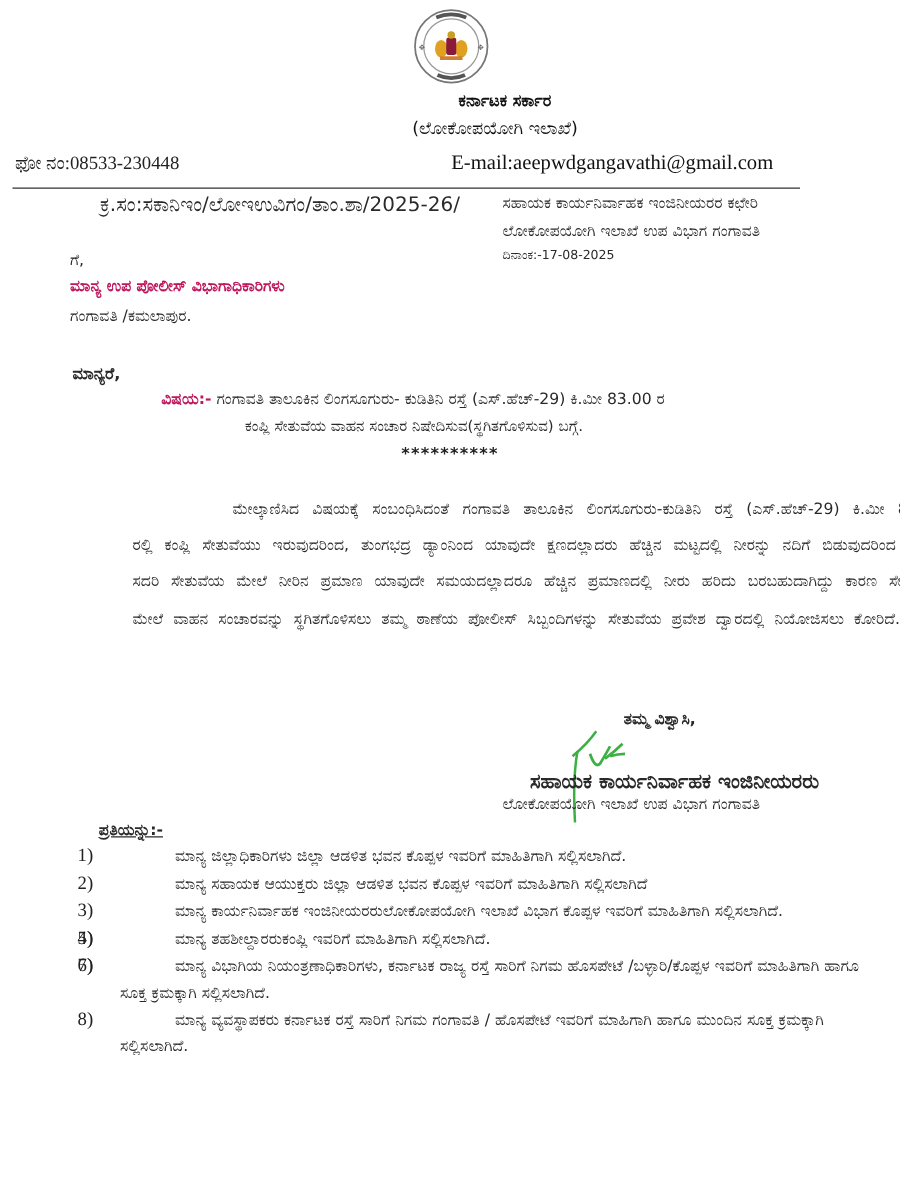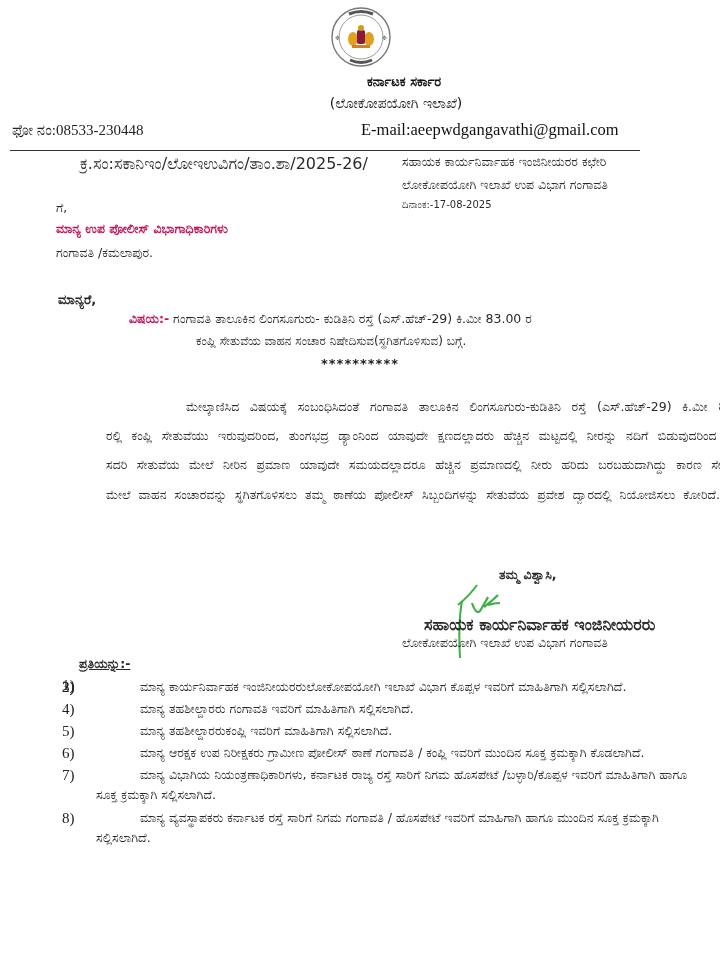--- a/index.html
+++ b/index.html
@@ -94,21 +94,21 @@
     <path d="M22 18 Q18 40 20 75" fill="none" stroke="#3cb043" stroke-width="2"></path>
     <path d="M32 20 Q36 32 40 28 Q46 18 48 14" fill="none" stroke="#3cb043" stroke-width="2.2"></path>
     <path d="M44 24 Q52 18 58 12 M48 22 Q54 20 60 20" fill="none" stroke="#3cb043" stroke-width="2.2"></path>
   </svg>
 </div>
 <div id="sig-title" class="abs kn">ಸಹಾಯಕ ಕಾರ್ಯನಿರ್ವಾಹಕ ಇಂಜಿನೀಯರರು</div>
 <div id="sig-office" class="abs kn">ಲೋಕೋಪಯೋಗಿ ಇಲಾಖೆ ಉಪ ವಿಭಾಗ ಗಂಗಾವತಿ</div>
 
 <div id="cc-heading" class="abs kn">ಪ್ರತಿಯನ್ನು:-</div>
 <ol id="cc-list">
-  <li><span class="num">1)</span></li>
-  <li><span class="num">2)</span></li>
+  <li><span class="num">1)</span><span class="kn">ಮಾನ್ಯ ಜಿಲ್ಲಾಧಿಕಾರಿಗಳು ಜಿಲ್ಲಾ ಆಡಳಿತ ಭವನ ಕೊಪ್ಪಳ ಇವರಿಗೆ ಮಾಹಿತಿಗಾಗಿ ಸಲ್ಲಿಸಲಾಗಿದೆ.</span></li>
+  <li><span class="num">2)</span><span class="kn">ಮಾನ್ಯ ಸಹಾಯಕ ಆಯುಕ್ತರು ಜಿಲ್ಲಾ ಆಡಳಿತ ಭವನ ಕೊಪ್ಪಳ ಇವರಿಗೆ ಮಾಹಿತಿಗಾಗಿ ಸಲ್ಲಿಸಲಾಗಿದೆ</span></li>
   <li><span class="num">3)</span><span class="kn">ಮಾನ್ಯ ಕಾರ್ಯನಿರ್ವಾಹಕ ಇಂಜಿನೀಯರರುಲೋಕೋಪಯೋಗಿ ಇಲಾಖೆ ವಿಭಾಗ ಕೊಪ್ಪಳ ಇವರಿಗೆ ಮಾಹಿತಿಗಾಗಿ ಸಲ್ಲಿಸಲಾಗಿದೆ.</span></li>
-  <li><span class="num">4)</span><span class="kn">ಮಾನ್ಯ ತಹಶೀಲ್ದಾರರು ಗಂಗಾವತಿ ಇವರಿಗೆ ಮಾಹಿತಿಗಾಗಿ ಸಲ್ಲಿಸಲಾಗಿದೆ.</span></li>
+  <li><span class="num">4)</span></li>
   <li><span class="num">5)</span><span class="kn">ಮಾನ್ಯ ತಹಶೀಲ್ದಾರರುಕಂಪ್ಲಿ ಇವರಿಗೆ ಮಾಹಿತಿಗಾಗಿ ಸಲ್ಲಿಸಲಾಗಿದೆ.</span></li>
-  <li><span class="num">6)</span><span class="kn">ಮಾನ್ಯ ಆರಕ್ಷಕ ಉಪ ನಿರೀಕ್ಷಕರು ಗ್ರಾಮೀಣ ಪೋಲೀಸ್ ಠಾಣೆ ಗಂಗಾವತಿ / ಕಂಪ್ಲಿ ಇವರಿಗೆ ಮುಂದಿನ ಸೂಕ್ತ ಕ್ರಮಕ್ಕಾಗಿ ಕೊಡಲಾಗಿದೆ.</span></li>
+  <li><span class="num">6)</span></li>
   <li><span class="num">7)</span><span class="kn">ಮಾನ್ಯ ವಿಭಾಗಿಯ ನಿಯಂತ್ರಣಾಧಿಕಾರಿಗಳು, ಕರ್ನಾಟಕ ರಾಜ್ಯ ರಸ್ತೆ ಸಾರಿಗೆ ನಿಗಮ ಹೊಸಪೇಟೆ /ಬಳ್ಳಾರಿ/ಕೊಪ್ಪಳ ಇವರಿಗೆ ಮಾಹಿತಿಗಾಗಿ ಹಾಗೂ ಸೂಕ್ತ ಕ್ರಮಕ್ಕಾಗಿ ಸಲ್ಲಿಸಲಾಗಿದೆ.</span></li>
   <li><span class="num">8)</span><span class="kn">ಮಾನ್ಯ ವ್ಯವಸ್ಥಾಪಕರು ಕರ್ನಾಟಕ ರಸ್ತೆ ಸಾರಿಗೆ ನಿಗಮ ಗಂಗಾವತಿ / ಹೊಸಪೇಟೆ ಇವರಿಗೆ ಮಾಹಿಗಾಗಿ ಹಾಗೂ ಮುಂದಿನ ಸೂಕ್ತ ಕ್ರಮಕ್ಕಾಗಿ ಸಲ್ಲಿಸಲಾಗಿದೆ.</span></li>
 </ol>
 
 </body></html>

